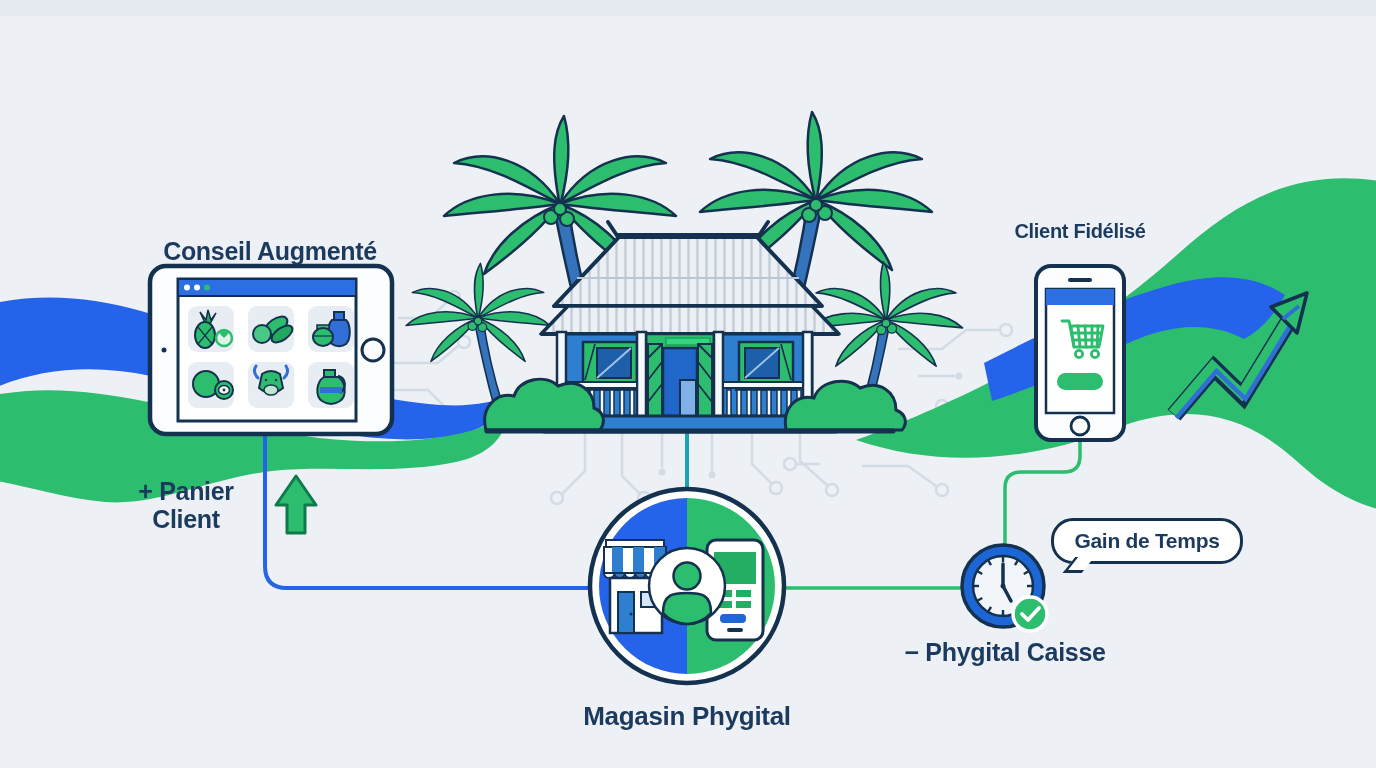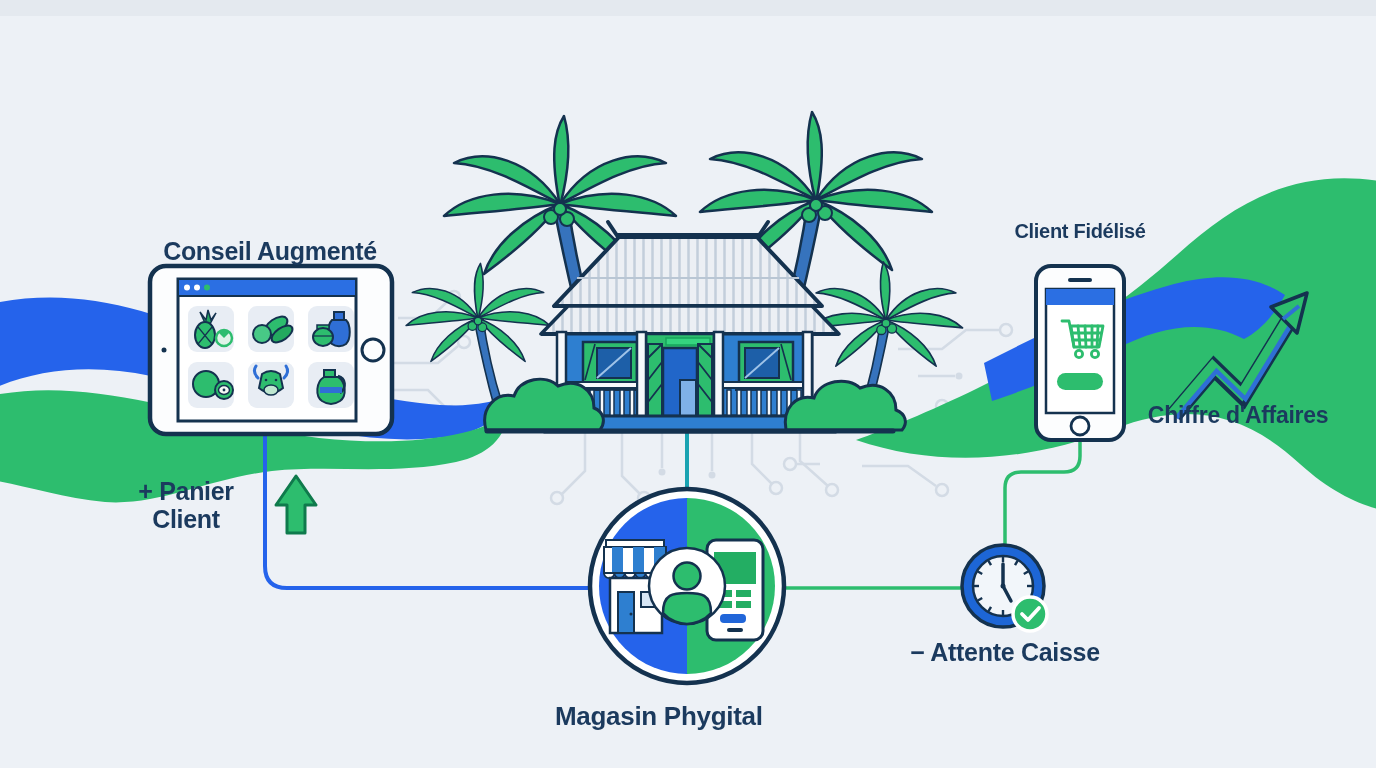--- a/index.html
+++ b/index.html
@@ -5,21 +5,21 @@
   html,body{margin:0;padding:0;background:#e4e9ef;}
   .stage{position:relative;width:1376px;height:768px;background:#edf1f6;overflow:hidden;
          font-family:"Liberation Sans",sans-serif;margin-top:16px;}
   .stage svg.art{position:absolute;left:0;top:0;z-index:1;}
   .lbl{position:absolute;z-index:3;font-weight:bold;color:#1b3a5e;letter-spacing:-0.3px;line-height:1.12;}
   .lbl-conseil{left:140px;top:221px;width:260px;text-align:center;font-size:25px;}
   .lbl-client{left:975px;top:204px;width:210px;text-align:center;font-size:20px;}
   .lbl-chiffre{left:1133px;top:386px;width:210px;text-align:center;font-size:23px;line-height:1.2;}
   .lbl-panier{left:116px;top:461px;width:140px;text-align:center;font-size:25px;}
   .lbl-attente{left:885px;top:622px;width:240px;text-align:center;font-size:25px;}
-  .lbl-magasin{left:555px;top:686px;width:264px;font-size:26px;}
+  .lbl-magasin{left:555px;top:686px;width:264px;text-align:center;font-size:26px;}
   .bubble{position:absolute;z-index:3;left:1051px;top:502px;width:186px;height:40px;
           background:#ffffff;border:3px solid #14324f;border-radius:22px;
           display:flex;align-items:center;justify-content:center;
           font-weight:bold;font-size:21px;color:#1b3a5e;letter-spacing:-0.3px;}
   .bubble::after{content:"";position:absolute;left:15px;bottom:-12px;width:16px;height:13px;
           background:#ffffff;border-left:3px solid #14324f;border-bottom:3px solid #14324f;
           transform:skewX(-38deg);}
 </style>
 </head>
 <body>
@@ -322,22 +322,24 @@
     <polygon points="1307,277 1271,291 1297,317" fill="#2dbd6e" stroke="#14324f" stroke-width="3.5" stroke-linejoin="round"></polygon>
     <path d="M1283,303 L1299,290" stroke="#2f6fd6" stroke-width="4"></path>
   </g>
 
   <polygon points="296,460 316,489 305,489 305,517 287,517 287,489 276,489" fill="#2dbd6e" stroke="#0f7a4c" stroke-width="3" stroke-linejoin="round"></polygon>
 </svg>
 
 <div class="lbl lbl-conseil">Conseil Augmenté</div>
 <div class="lbl lbl-client">Client Fidélisé</div>
 <div class="lbl lbl-chiffre">
-  <div>Chiffre d'Affaires</div>
 </div>
 <div class="lbl lbl-panier">
   <div>+ Panier</div>
   <div>Client</div>
 </div>
-<div class="lbl lbl-attente">− Attente Caisse</div>
+<div class="bubble">
+  <span>Gain de Temps</span>
+</div>
+<div class="lbl lbl-attente">− Phygital Caisse</div>
 <div class="lbl lbl-magasin">Magasin Phygital</div>
 
 </div>
 
 </body></html>

